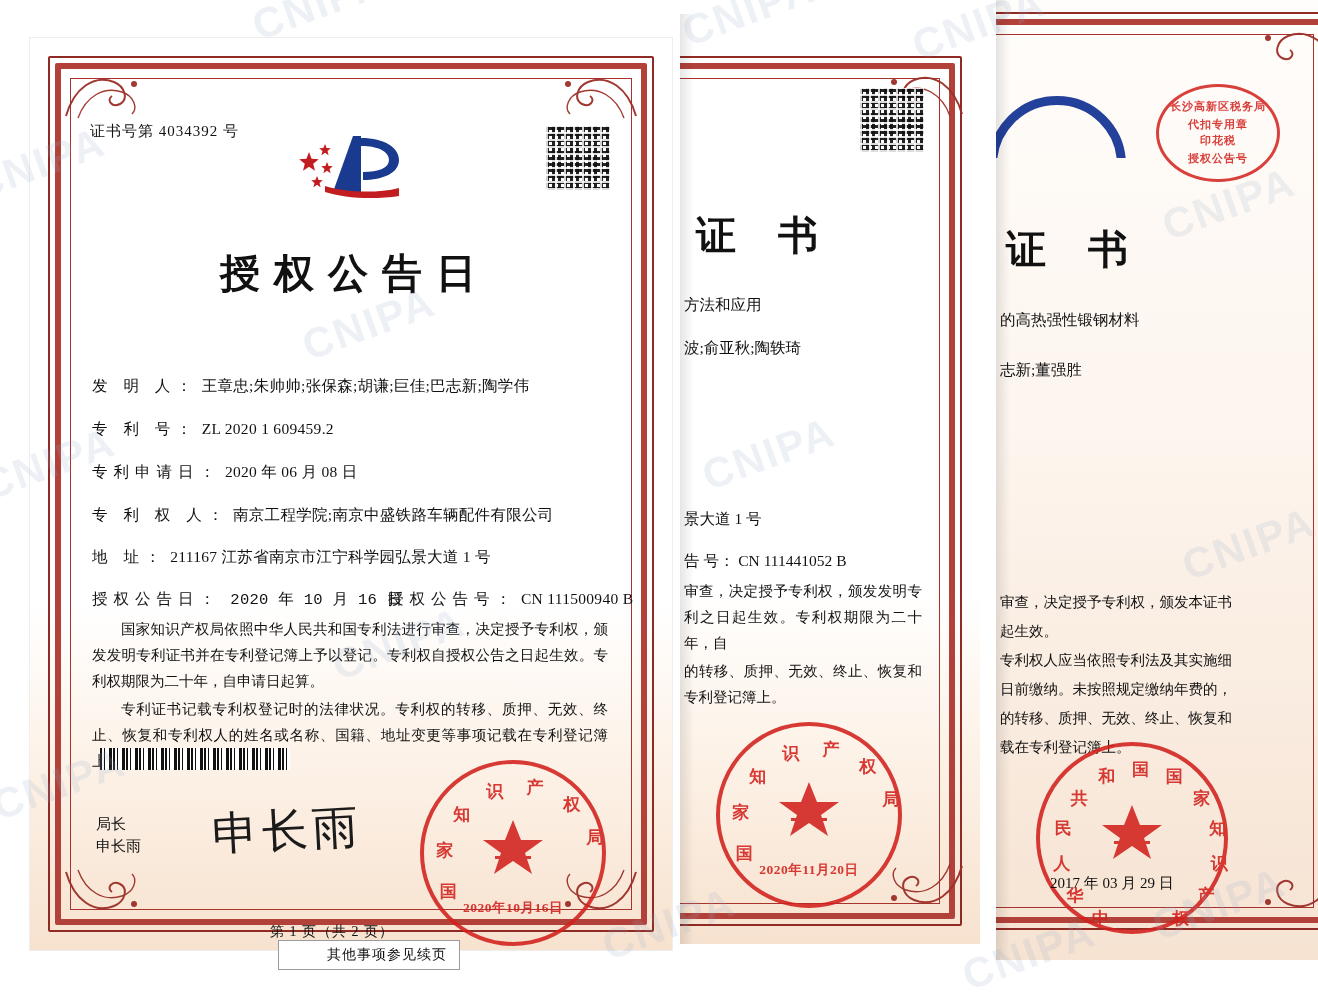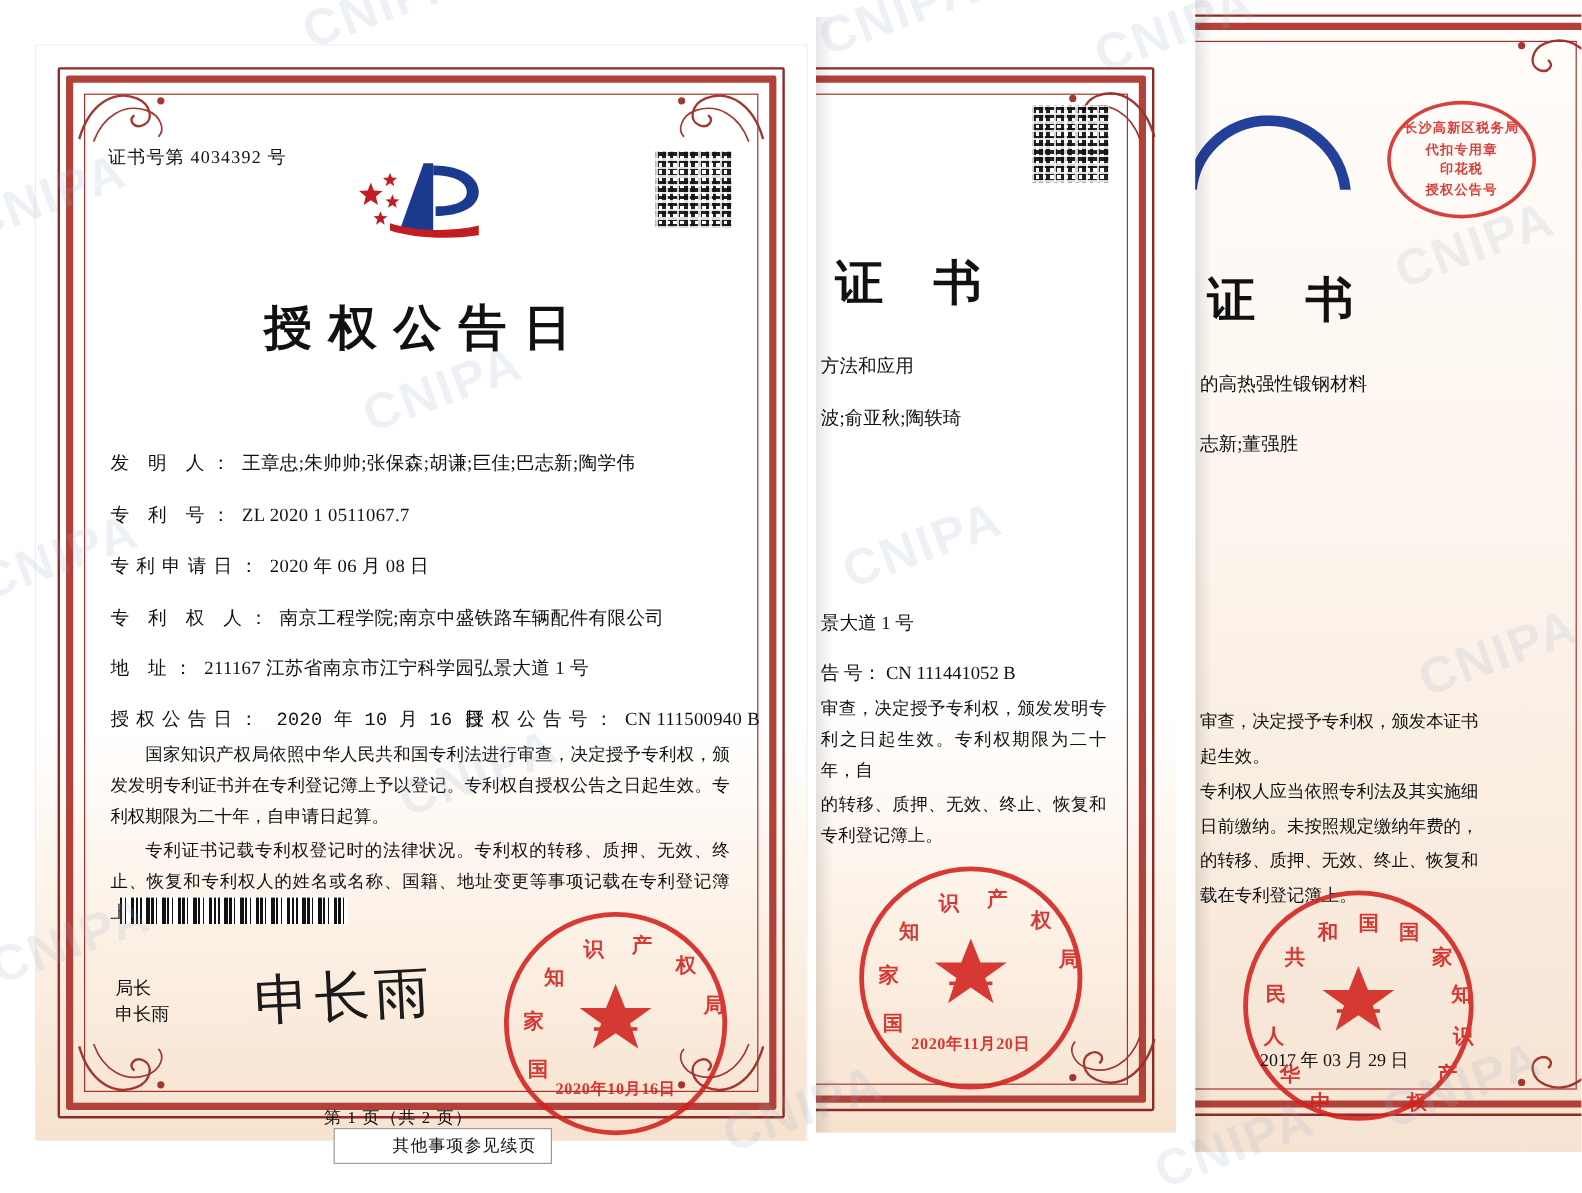--- a/index.html
+++ b/index.html
@@ -319,21 +319,21 @@
     <div class="qr" style="right:62px;top:88px;"></div>
 
     <div class="title-main" style="left:190px;top:208px;">授权公告日</div>
 
     <div class="field" style="left:62px;top:338px;">
       <span class="lbl">发 明 人：</span>
       <span class="val">王章忠;朱帅帅;张保森;胡谦;巨佳;巴志新;陶学伟</span>
     </div>
     <div class="field" style="left:62px;top:381px;">
       <span class="lbl">专 利 号：</span>
-      <span class="val">ZL 2020 1 0511067.7</span>
+      <span class="val">ZL 2020 1 609459.2</span>
     </div>
     <div class="field" style="left:62px;top:424px;">
       <span class="lbl">专利申请日：</span>
       <span class="val">2020 年 06 月 08 日</span>
     </div>
     <div class="field" style="left:62px;top:467px;">
       <span class="lbl">专 利 权 人：</span>
       <span class="val">南京工程学院;南京中盛铁路车辆配件有限公司</span>
     </div>
     <div class="field" style="left:62px;top:509px;">

